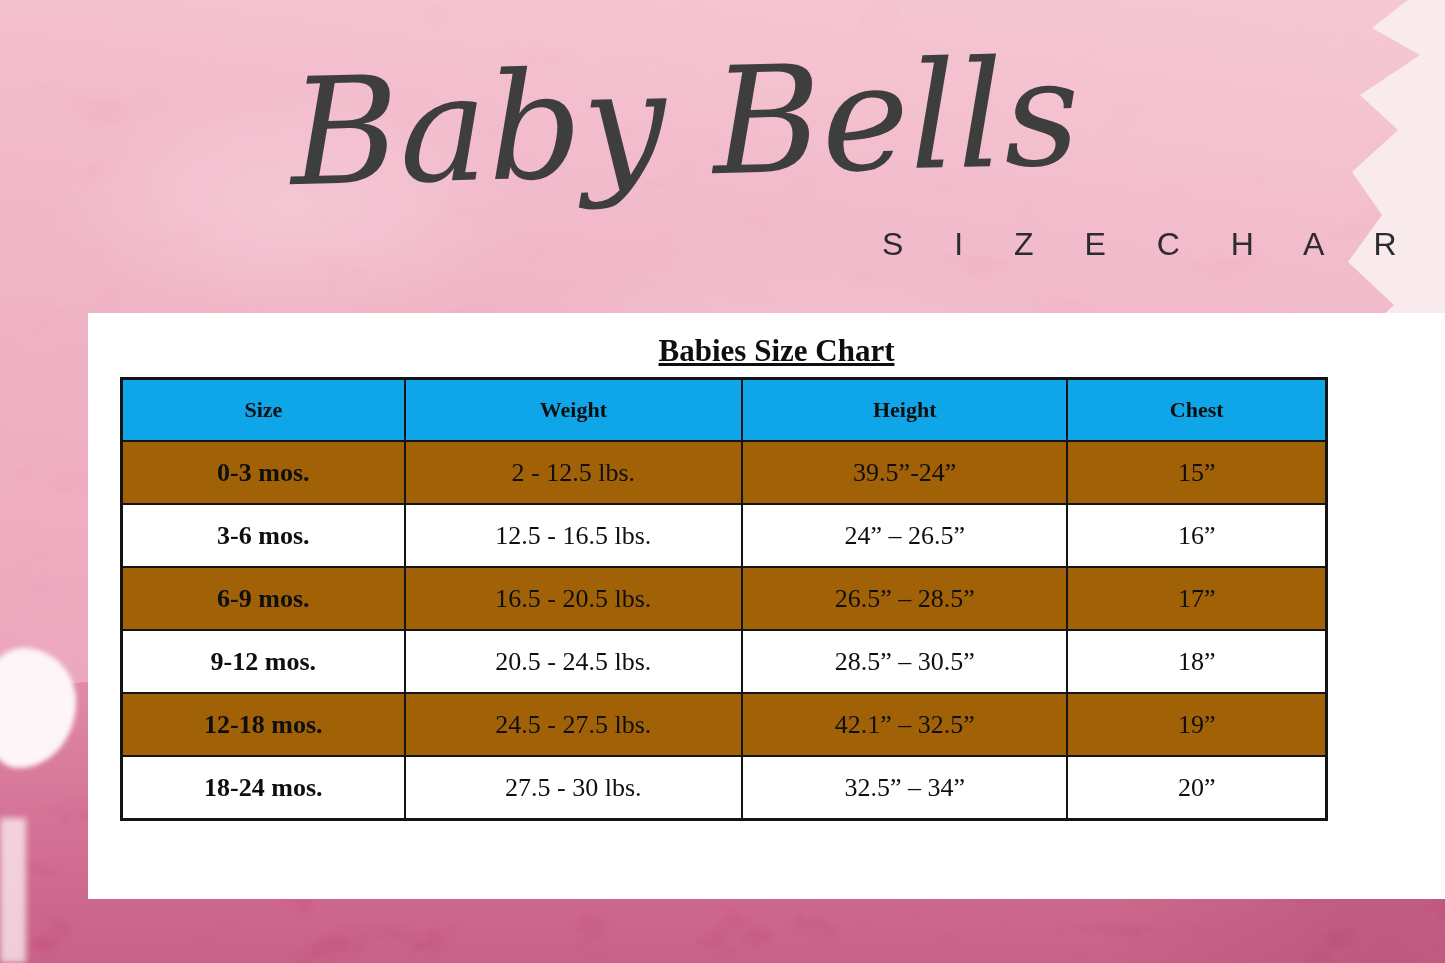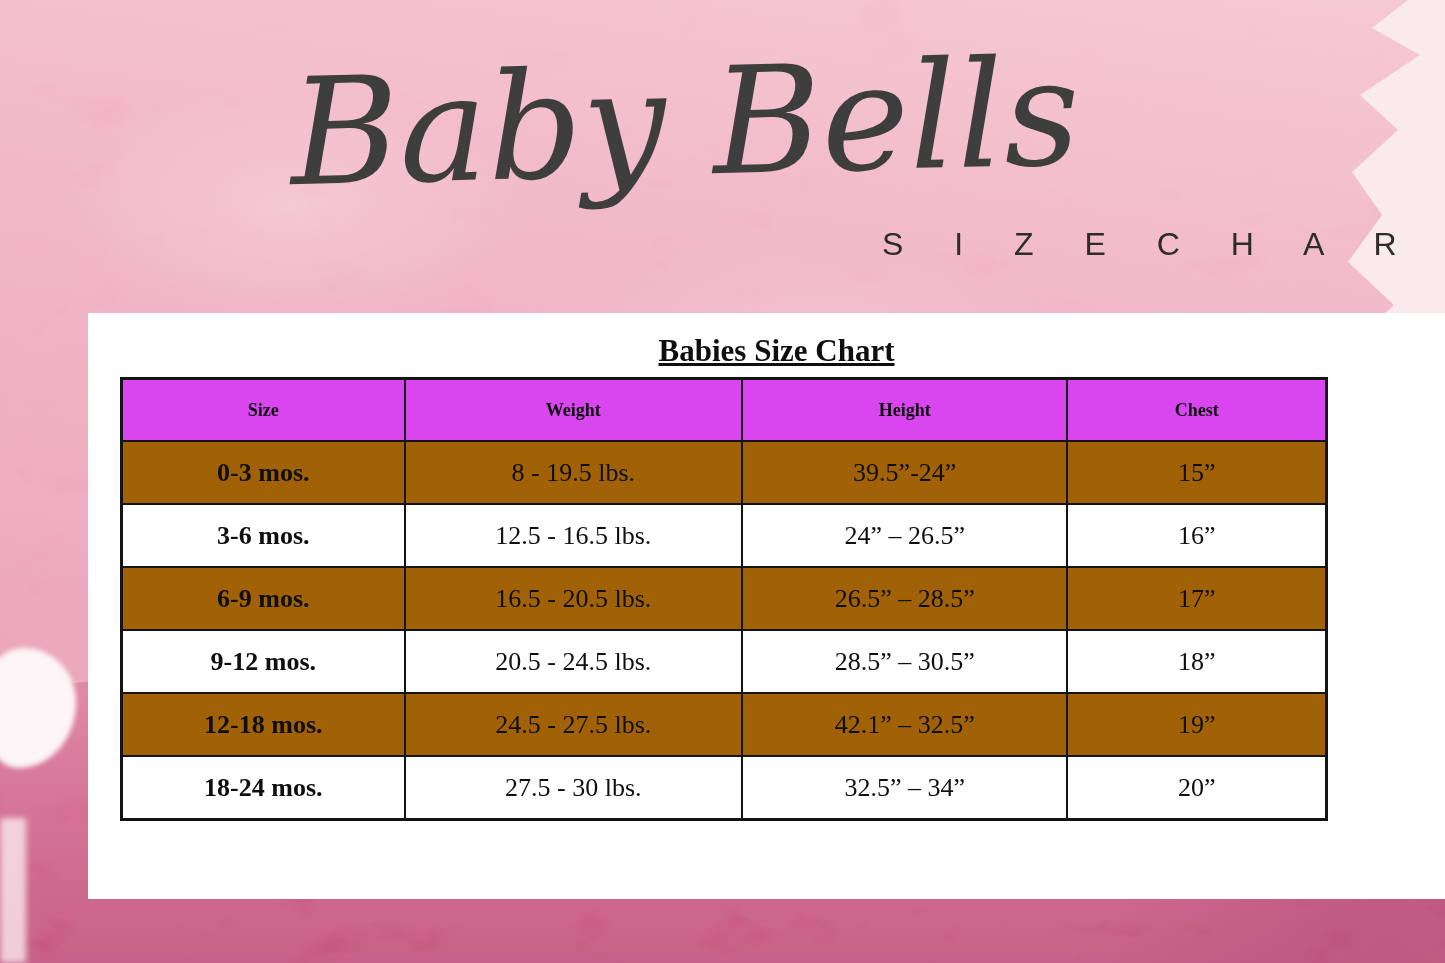--- a/index.html
+++ b/index.html
@@ -68,21 +68,21 @@
   .card-title span{text-decoration:underline;}
   .size-table{
     position:absolute;left:32px;top:64px;width:1208px;
     border-collapse:collapse;table-layout:fixed;
     font-size:26px;color:#0f0f0f;border:3px solid #141414;
   }
   .size-table th,.size-table td{
     border:2px solid #141414;text-align:center;vertical-align:middle;
     overflow:hidden;white-space:nowrap;
   }
-  .size-table th{height:58px;background:#d946ef;font-weight:bold;font-size:18px;}
+  .size-table th{height:58px;background:#0ea5e9;font-weight:bold;font-size:22px;}
   .size-table td{height:59px;background:#ffffff;}
   .size-table tr.alt td{background:#a16207;}
   .size-table td.size-col{font-weight:bold;}
 </style>
 </head>
 <body>
 
 <div class="stage">
 
   <div class="wash-top"></div>
@@ -123,21 +123,21 @@
         <tr>
           <th>Size</th>
           <th>Weight</th>
           <th>Height</th>
           <th>Chest</th>
         </tr>
       </thead>
       <tbody>
         <tr class="alt">
           <td class="size-col">0-3 mos.</td>
-          <td>8 - 19.5 lbs.</td>
+          <td>2 - 12.5 lbs.</td>
           <td>39.5”-24”</td>
           <td>15”</td>
         </tr>
         <tr>
           <td class="size-col">3-6 mos.</td>
           <td>12.5 - 16.5 lbs.</td>
           <td>24” – 26.5”</td>
           <td>16”</td>
         </tr>
         <tr class="alt">

